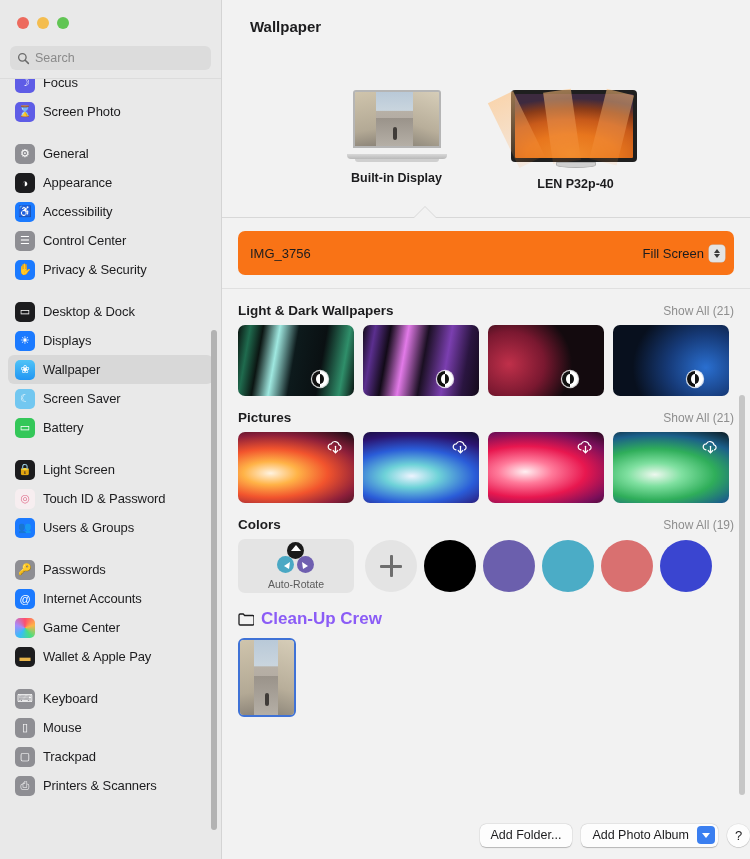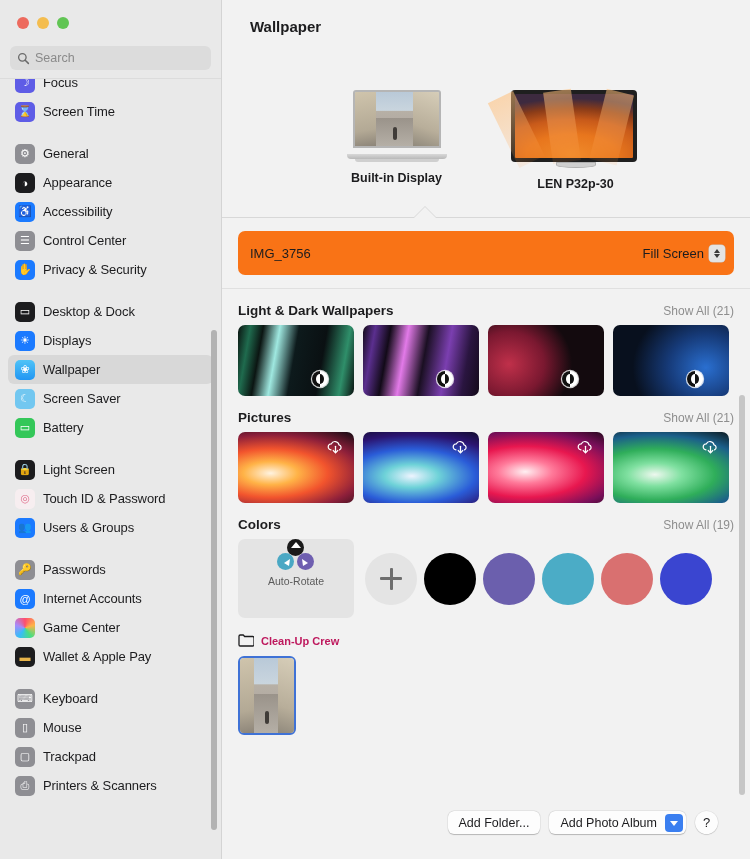--- a/index.html
+++ b/index.html
@@ -242,23 +242,23 @@
     background: linear-gradient(90deg,#fff 50%, #111 50%);
   }
   .badge-cloud {
     position: absolute; right: 9px; top: 7px;
     width: 19px; height: 16px;
   }
 
   
   .color-row { display: flex; align-items: center; gap: 7px; }
   #auto-rotate {
-    width: 116px; height: 79px; border-radius: 7px; background: #e4e4e4;
+    width: 116px; height: 54px; border-radius: 7px; background: #e4e4e4;
     display: flex; flex-direction: column; align-items: center;
-    justify-content: flex-start; gap: 2px; cursor: default; flex: 0 0 116px;
+    justify-content: center; gap: 2px; cursor: default; flex: 0 0 116px;
   }
   #auto-rotate-label { font-size: 10.5px; color: #5b5b5b; }
   .ar-icon { width: 40px; height: 34px; position: relative; }
   .ar-dot { position: absolute; width: 17px; height: 17px; border-radius: 50%; }
   .ar-dot.k { background:#1a1a1a; left:11px; top:0; }
   .ar-dot.t { background:#4aa8c4; left:1px; top:14px; }
   .ar-dot.p { background:#6f5fb0; left:21px; top:14px; }
   .ar-arrows { position: absolute; inset: 0; }
 
   .color-add {
@@ -276,40 +276,40 @@
     position: absolute; border-radius: 1px;
   }
   .swatch {
     width: 52px; height: 52px; border-radius: 50%;
     cursor: default; flex: 0 0 52px; position: relative;
   }
 
   
   #folder-section { padding: 0 16px; margin-top: 16px; }
   #folder-head { display: flex; align-items: center; gap: 7px; margin-bottom: 9px; }
-  #folder-name { font-size: 11px; font-weight: bold; color: #be185d; }
+  #folder-name { font-size: 17px; font-weight: bold; color: #8b5cf6; }
   #folder-thumbs { display: flex; gap: 9px; }
   .photo-thumb {
     width: 58px; height: 79px; border-radius: 6px; overflow: hidden;
     border: 2.5px solid #3f72d6; cursor: default; position: relative;
     flex: 0 0 58px;
   }
 
   
   #main-scroll {
     position: absolute; right: 5px; top: 395px; width: 6px;
     height: 400px; background: #c6c6c6; border-radius: 3px;
   }
 
   
   #bottom-bar {
     position: absolute; left: 0; right: 0; bottom: 0; height: 48px;
     background: #f2f2f2;
-    display: flex; justify-content: flex-end;
-    gap: 9px; padding-right: 32px;
+    display: flex; align-items: center; justify-content: flex-end;
+    gap: 9px; padding-right: 0;
   }
   .btn {
     height: 23px; background: #fdfdfd; border-radius: 6px;
     box-shadow: 0 0.5px 1px rgba(0,0,0,.22), 0 0 0 0.5px rgba(0,0,0,.07);
     display: flex; align-items: center; padding: 0 11px;
     font-size: 12.5px; color: #1c1c1e; cursor: default;
     white-space: nowrap;
   }
   .btn.split { padding-right: 3px; gap: 8px; }
   .split-chev {
@@ -353,21 +353,21 @@
 
     <div id="nav">
       <div id="nav-inner">
           <div class="nav-group">
             <div class="nav-item">
               <span class="nav-icon" style="background: rgb(94, 92, 230);">☽</span>
               <span class="nav-label">Focus</span>
             </div>
             <div class="nav-item">
               <span class="nav-icon" style="background: rgb(94, 92, 230);">⌛</span>
-              <span class="nav-label">Screen Time</span>
+              <span class="nav-label">Screen Photo</span>
             </div>
           </div>
           <div class="nav-gap"></div>
           <div class="nav-group">
             <div class="nav-item">
               <span class="nav-icon" style="background: rgb(142, 142, 147);">⚙</span>
               <span class="nav-label">General</span>
             </div>
             <div class="nav-item">
               <span class="nav-icon" style="background: rgb(28, 28, 30);">◑</span>
@@ -494,21 +494,21 @@
         <div class="monitor">
           <div class="monitor-frame">
             <div class="monitor-screen">
               <div class="mon-ray" style="left:6%;transform:rotate(-26deg)"></div>
               <div class="mon-ray" style="left:34%;transform:rotate(-8deg)"></div>
               <div class="mon-ray" style="left:62%;transform:rotate(14deg)"></div>
             </div>
           </div>
           <div class="monitor-neck"></div>
         </div>
-        <div class="display-name">LEN P32p-30</div>
+        <div class="display-name">LEN P32p-40</div>
       </div>
 
       <div id="picker-arrow-border"></div>
       <div id="picker-arrow"></div>
     </div>
     <div id="picker-sep"></div>
 
     <div id="content">
 
       <div id="current-row">

